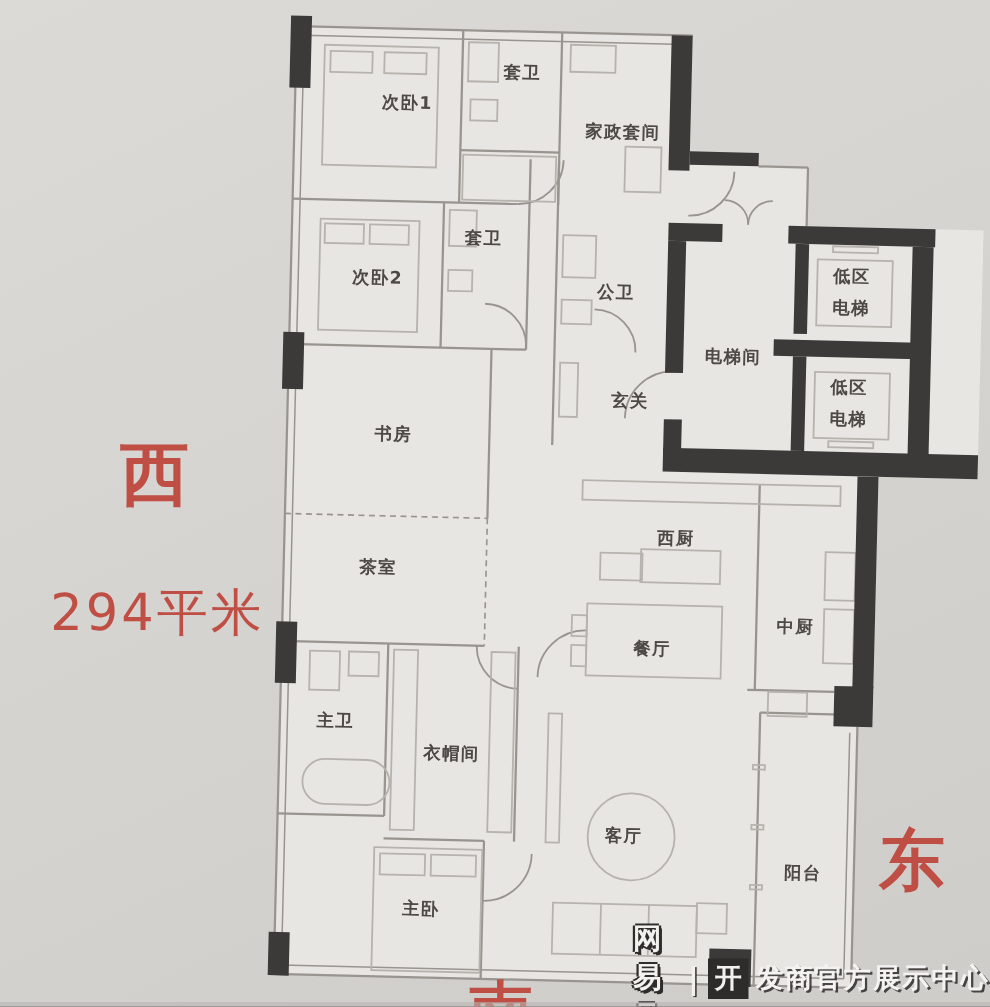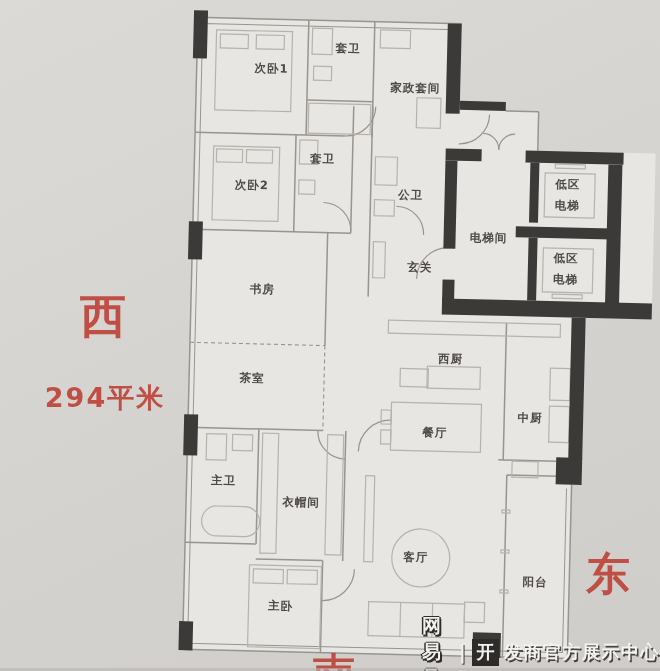--- a/index.html
+++ b/index.html
@@ -25,23 +25,23 @@
   }
   .room-label.stacked{white-space:normal;width:26px;text-align:center;line-height:1.85;}
   .compass{
     position:absolute;color:#bf4f45;font-weight:700;
     transform:translate(-50%,-50%);
   }
   #compass-west{left:103px;top:317px;font-size:46px;}
   #compass-east{left:608px;top:574px;font-size:44px;}
   #compass-south{left:334px;top:646px;font-size:42px;transform:translate(-50%,0);}
   #area-label{
-    position:absolute;left:105px;top:398px;
+    position:absolute;left:105px;top:409px;
     transform:translate(-50%,-50%);
-    color:#bf4f45;font-size:27px;font-weight:700;letter-spacing:2px;white-space:nowrap;
+    color:#bf4f45;font-size:34px;font-weight:400;letter-spacing:2px;white-space:nowrap;
   }
   
   #watermark{
     position:absolute;left:422px;top:637px;height:30px;
     display:flex;align-items:center;gap:5px;
   }
   #wm-brand{
     font-size:19px;font-weight:700;color:#f3f1ee;letter-spacing:1px;
     text-shadow:1.5px 0 0 #2f2d2b,-1.5px 0 0 #2f2d2b,0 1.5px 0 #2f2d2b,0 -1.5px 0 #2f2d2b,2px 2px 0 #2f2d2b;
   }

